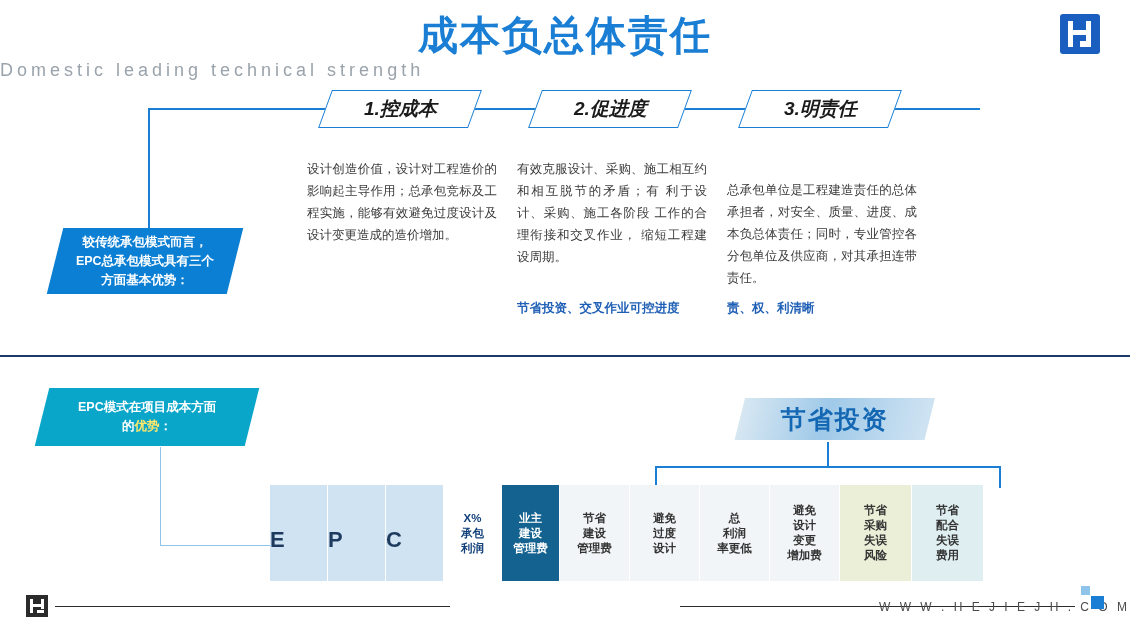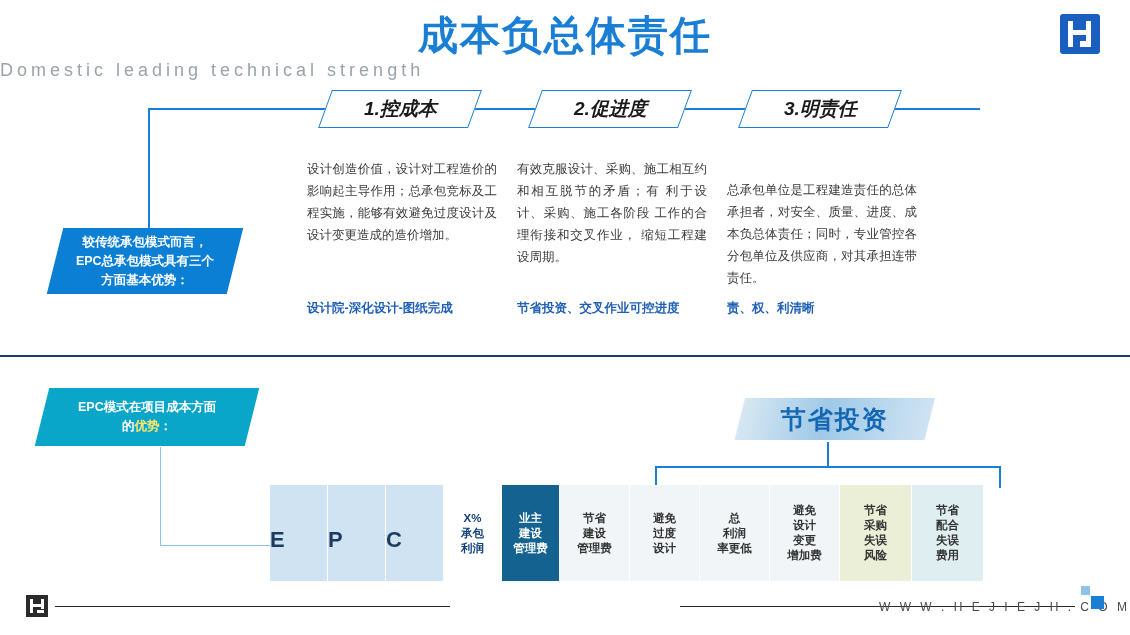--- a/index.html
+++ b/index.html
@@ -145,21 +145,20 @@
       <span>较传统承包模式而言，</span><br>
       <span>EPC总承包模式具有三个</span><br>
       <span>方面基本优势：</span>
     </span>
   </div>
 
   <div class="col-text" style="left:307px; top:158px; width:190px;">设计创造价值，设计对工程造价的影响起主导作用；总承包竞标及工程实施，能够有效避免过度设计及设计变更造成的造价增加。</div>
   <div class="col-text" style="left:517px; top:158px; width:190px;">有效克服设计、采购、施工相互约和相互脱节的矛盾；有 利于设计、采购、施工各阶段 工作的合理衔接和交叉作业， 缩短工程建设周期。</div>
   <div class="col-text" style="left:727px; top:158px; width:190px;margin-top:21px;">总承包单位是工程建造责任的总体承担者，对安全、质量、进度、成本负总体责任；同时，专业管控各分包单位及供应商，对其承担连带责任。</div>
 
-  <div class="col-foot" style="left:307px; top:300px; width:210px;">设计院-深化设计-图纸完成</div>
   <div class="col-foot" style="left:517px; top:300px; width:220px;">节省投资、交叉作业可控进度</div>
   <div class="col-foot" style="left:727px; top:300px; width:210px;font-family:Liberation Serif, serif;">责、权、利清晰</div>
 
   <div class="grayline" style="left:0px; top:355px; width:1130px; height:2px; background:#1e3a6b;"></div>
 
   <div class="callout teal" style="left:42px; top:388px; width:210px; height:58px;">
     <span>
       <span>EPC模式在项目成本方面</span><br>
       <span>的</span><span class="hl">优势</span><span>：</span>
     </span>

